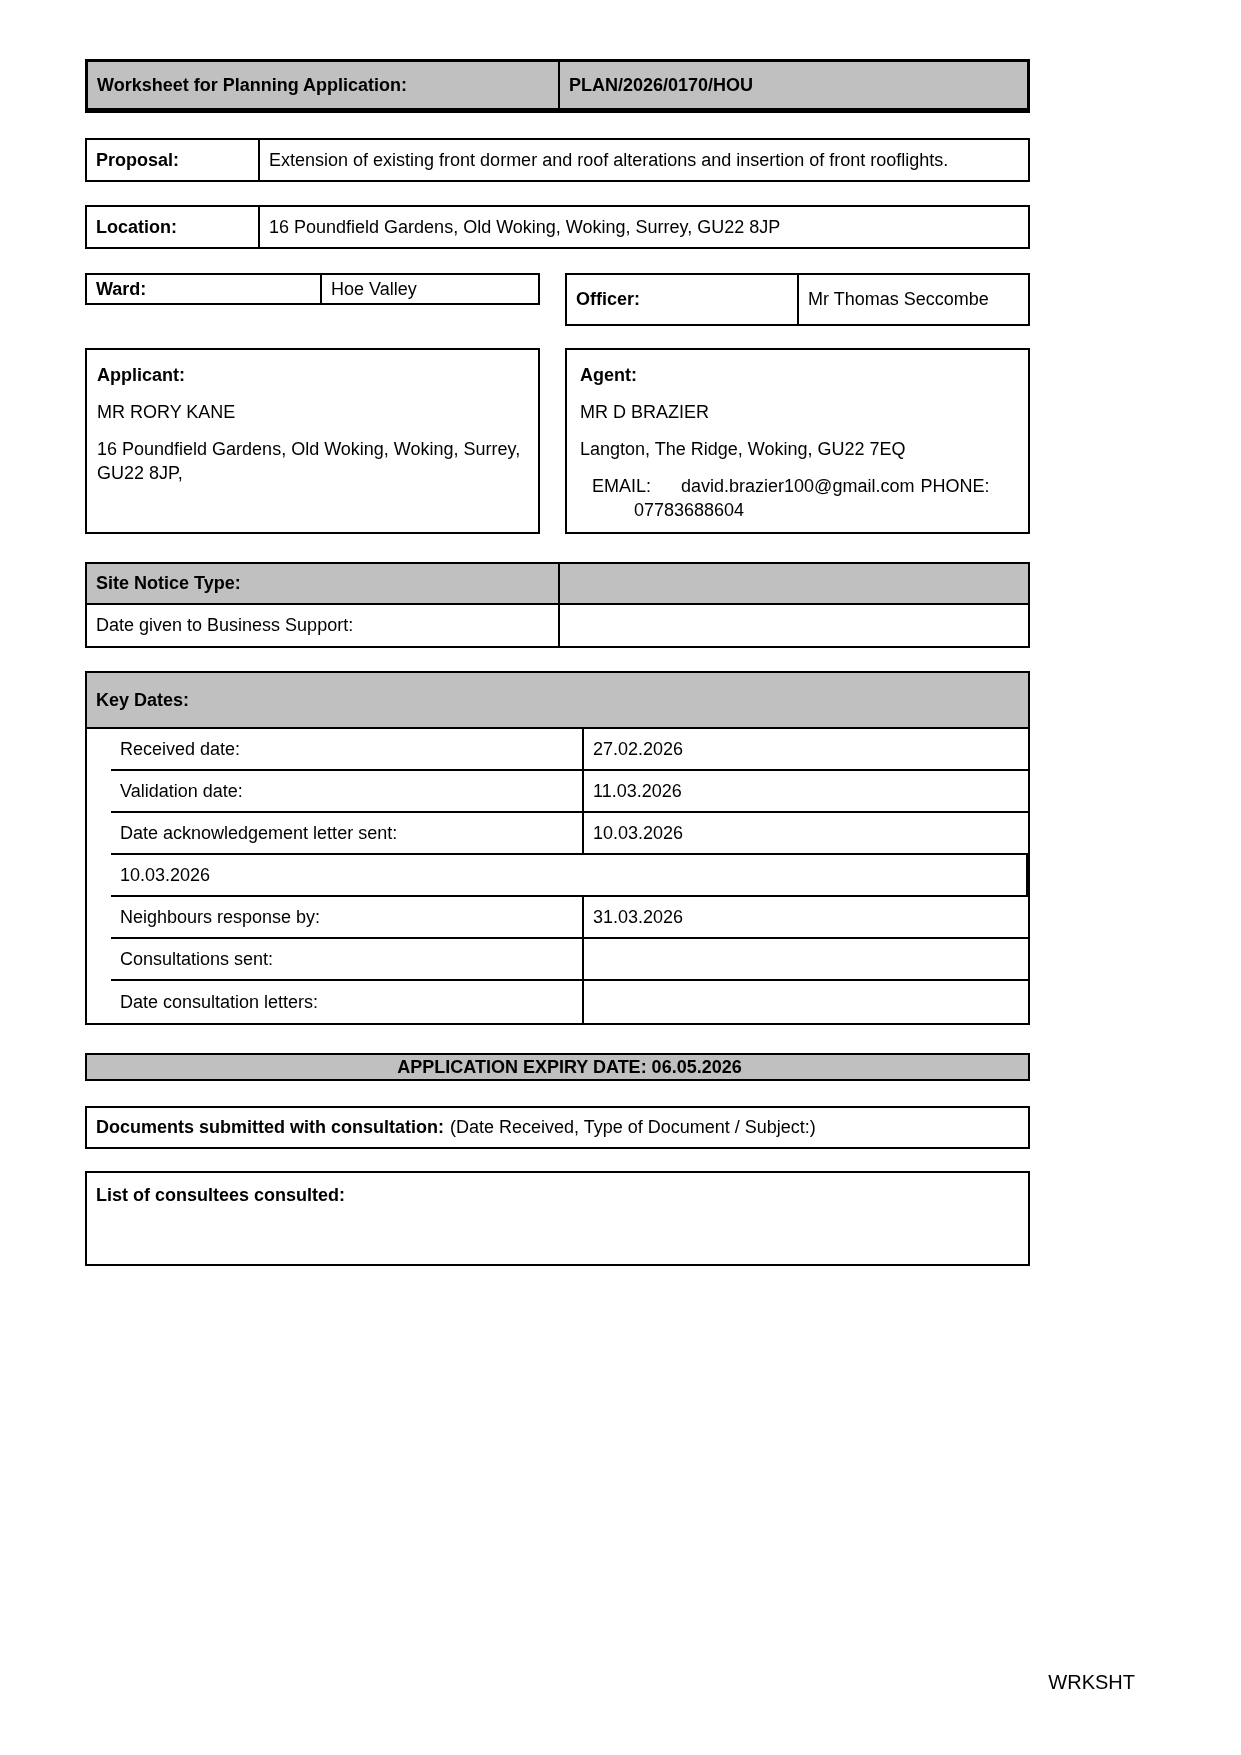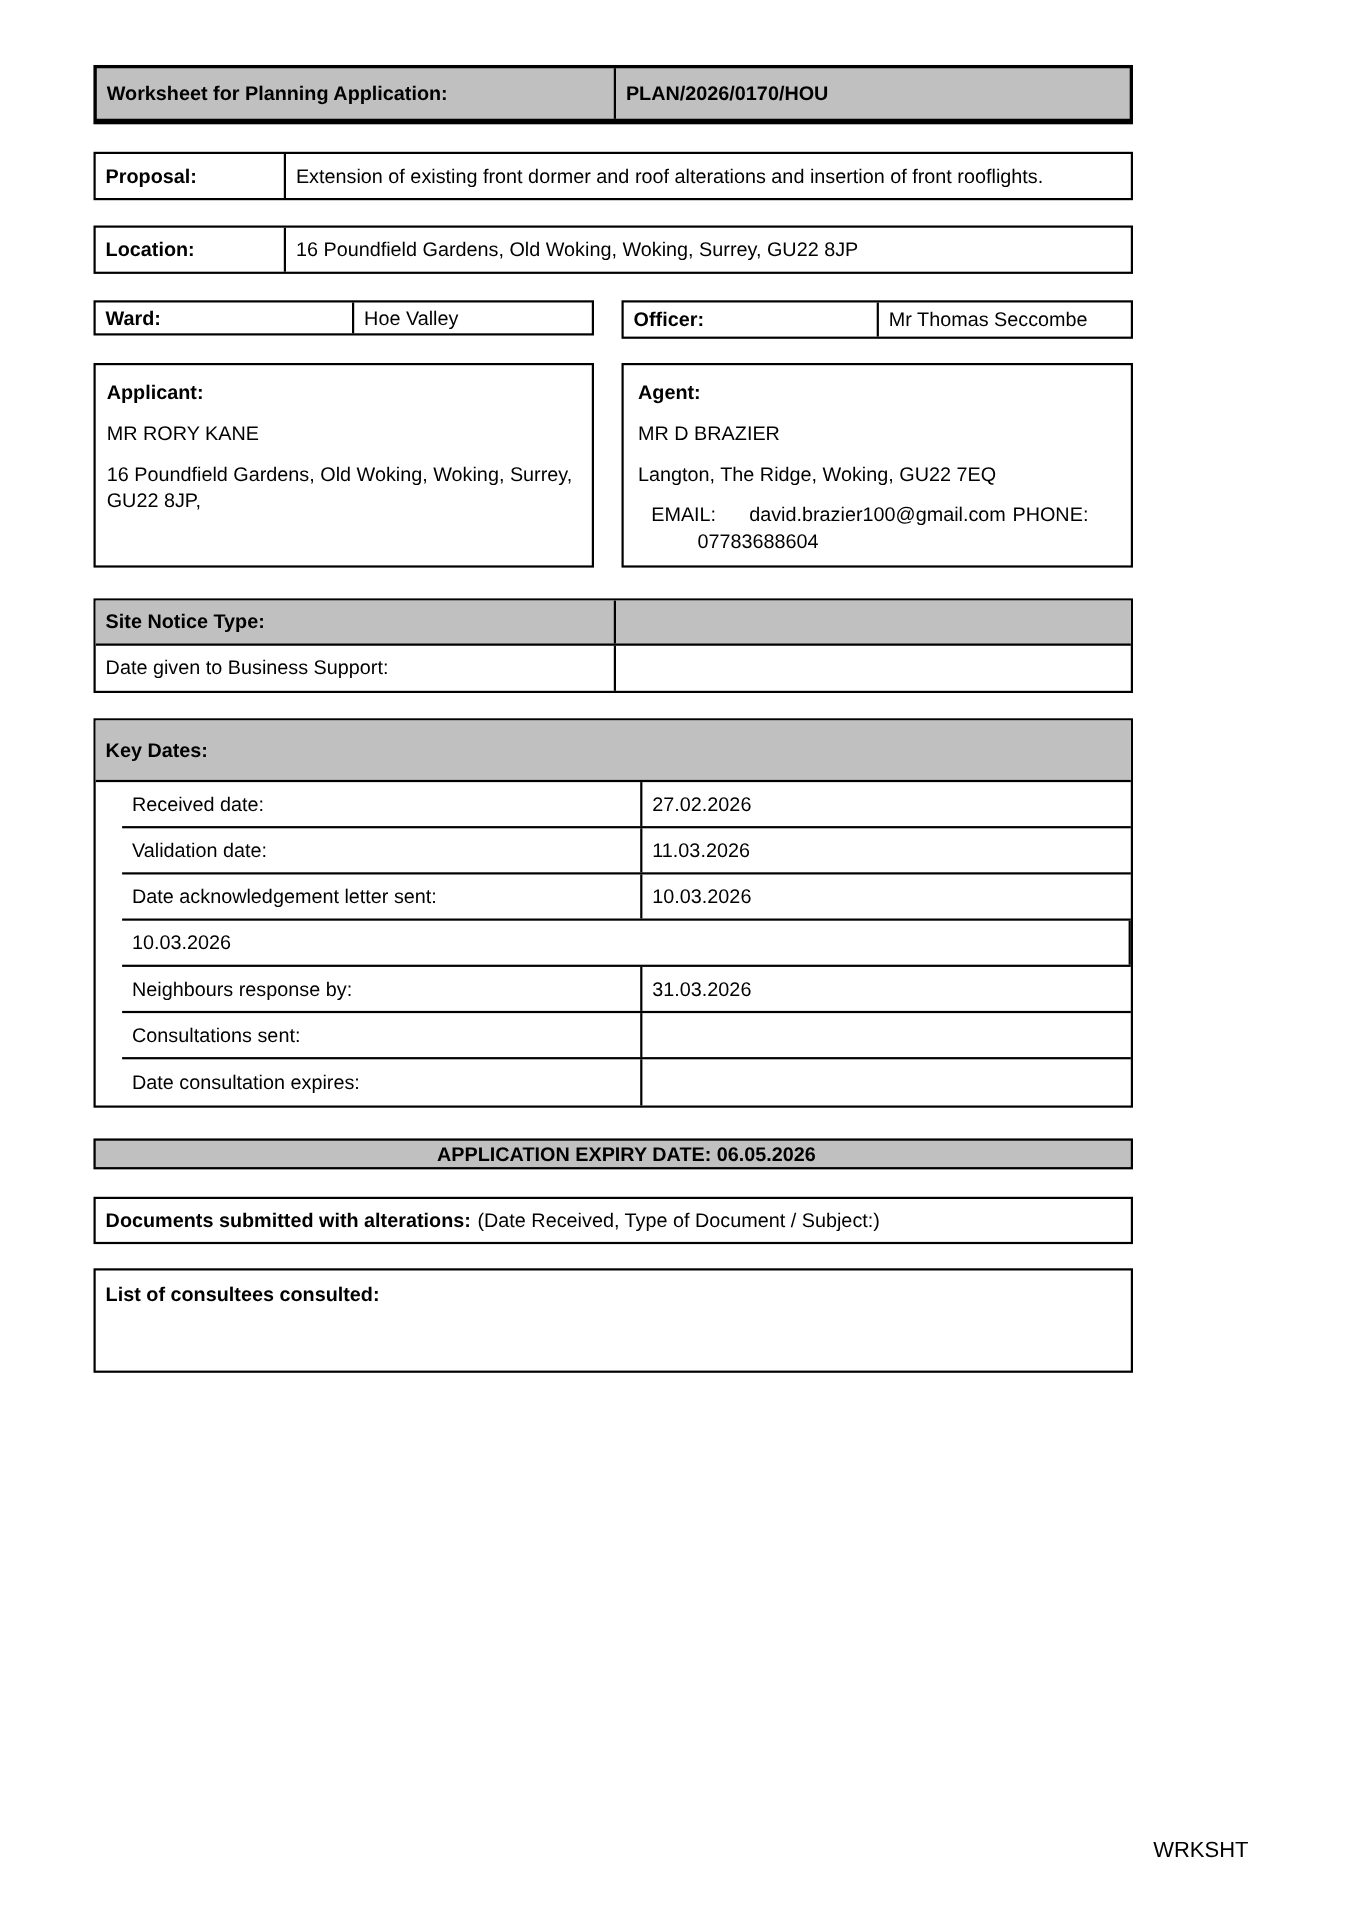--- a/index.html
+++ b/index.html
@@ -34,21 +34,21 @@
   .label-value { height: 44px; display: flex; }
   .label-value .lbl { width: 173px; border-right: 2px solid #000; font-weight: bold; }
   .label-value .val { flex: 1; }
   .proposal-box { margin-top: 25px; }
   .location-box { margin-top: 23px; }
 
   
   .two-col { display: flex; gap: 25px; }
   .ward-officer { margin-top: 24px; }
   .ward-box { width: 455px; height: 32px; display: flex; }
-  .officer-box { width: 465px; height: 35px; display: flex; }
+  .officer-box { width: 465px; height: 53px; display: flex; }
   .ward-box .lbl { width: 235px; border-right: 2px solid #000; font-weight: bold; }
   .officer-box .lbl { width: 232px; border-right: 2px solid #000; font-weight: bold; }
   .ward-box .val, .officer-box .val { flex: 1; }
 
   
   .parties { margin-top: 22px; }
   .party-box { height: 186px; padding: 13px 10px; }
   .applicant-box { width: 455px; }
   .agent-box { width: 465px; padding-left: 13px; }
   .party-box p { margin-bottom: 13px; line-height: 24px; }
@@ -175,29 +175,29 @@
     </div>
     <div class="hrow">
       <div class="cell">Neighbours response by:</div>
       <div class="cell">31.03.2026</div>
     </div>
     <div class="hrow">
       <div class="cell">Consultations sent:</div>
       <div class="cell"></div>
     </div>
     <div class="hrow">
-      <div class="cell">Date consultation expires:</div>
+      <div class="cell">Date consultation letters:</div>
       <div class="cell"></div>
     </div>
   </div>
 
   <div class="box expiry-bar">APPLICATION EXPIRY DATE: 06.05.2026</div>
 
   <div class="box documents-box">
-    <span class="bold">Documents submitted with alterations:</span>
+    <span class="bold">Documents submitted with consultation:</span>
     <span class="doc-hint">(Date Received, Type of Document / Subject:)</span>
   </div>
 
   <div class="box consultees-box">
     <span>List of consultees consulted:</span>
   </div>
 
 </div>
 
 <div class="footer">WRKSHT</div>

